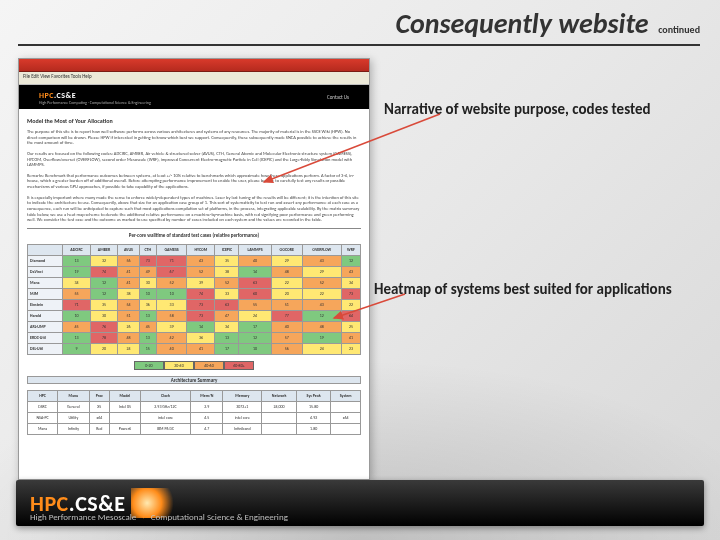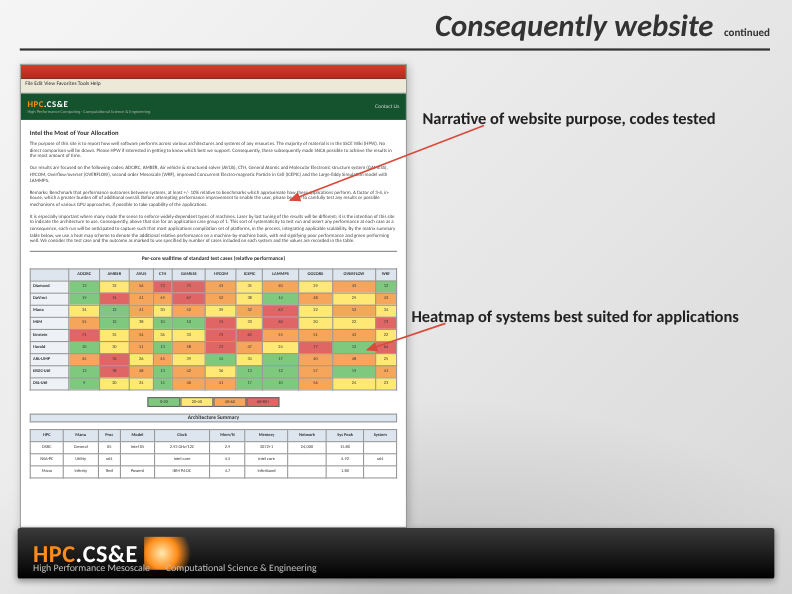--- a/index.html
+++ b/index.html
@@ -6,21 +6,21 @@
   .slide{position:relative;width:720px;height:540px;background:linear-gradient(135deg,#f5f5f5 0%,#e8e8e8 50%,#d8d8d8 100%)}
   .slide::before{content:"";position:absolute;left:0;right:0;bottom:0;height:240px;background:radial-gradient(ellipse 700px 300px at 50% 100%,rgba(0,0,0,.15),transparent 60%);pointer-events:none}
   .title-wrap{position:absolute;top:6px;left:20px;right:20px;text-align:right}
   .title{font-weight:700;font-style:italic;font-size:28px;color:#333;display:inline}
   .cont{font-weight:700;font-size:10px;color:#333;margin-left:6px}
   .title-rule{position:absolute;top:44px;left:18px;right:20px;height:2px;background:#333}
   
   .shot{position:absolute;top:58px;left:18px;width:350px;height:420px;background:#fff;border:1px solid #999;box-shadow:2px 2px 8px rgba(0,0,0,.25);font-size:5px;color:#333;overflow:hidden}
   .shot .chrome{height:12px;background:linear-gradient(#d93a2b,#b52a1e);border-bottom:1px solid #7a1c13}
   .shot .menubar{height:10px;background:#ece9d8;border-bottom:1px solid #bfbfbf;padding:1px 4px;font-size:5px;color:#333}
-  .shot .hpcbar{height:24px;background:#14532d;display:flex;align-items:center;padding:0 6px;justify-content:space-between}
+  .shot .hpcbar{height:24px;background:#000000;display:flex;align-items:center;padding:0 20px;justify-content:space-between}
   .shot .hpcbar .logo{font-weight:700;font-size:8px;letter-spacing:.5px}
   .shot .hpcbar .logo .a{color:#ff8c1a}.shot .hpcbar .logo .b{color:#fff}
   .shot .hpcbar .sub{color:#aaa;font-size:4px}
   .shot .hpcbar .right{color:#ccc;font-size:5px}
   .shot .body{padding:6px 8px}
   .shot h4{margin:2px 0 4px;font-size:6px;font-weight:700}
   .shot p{margin:0 0 5px;line-height:1.25;color:#444;font-size:4.5px}
   
   .hm{width:100%;border-collapse:collapse;margin-top:6px}
   .hm th,.hm td{border:1px solid #999;font-size:4px;text-align:center;padding:1px;height:8px}
@@ -65,21 +65,21 @@
     <div class="hpcbar">
       <div>
         <div class="logo">
           <span class="a">HPC</span><span class="b">.</span><span class="b">CS&amp;E</span>
         </div>
         <div class="sub">High Performance Computing · Computational Science &amp; Engineering</div>
       </div>
       <div class="right">Contact Us</div>
     </div>
     <div class="body">
-      <h4>Intel the Most of Your Allocation</h4>
+      <h4>Model the Most of Your Allocation</h4>
       <p>The purpose of this site is to report how well software performs across various architectures and systems of any resources. The majority of material is in the SSCE Wiki (HPW). No direct comparison will be drawn. Please HPW if interested in getting to know which best we support. Consequently, these subsequently made SNCA possible to achieve the results in the most amount of time.</p>
       <p>Our results are focused on the following codes: ADCIRC, AMBER, Air vehicle &amp; structured solver (AVUS), CTH, General Atomic and Molecular Electronic structure system (GAMESS), HYCOM, Overflow/overset (OVERFLOW), second order Mesoscale (WRF), improved Concurrent Electro-magnetic Particle in Cell (ICEPIC) and the Large-Eddy Simulation model with LAMMPS.</p>
       <p>Remarks: Benchmark that performance outcomes between systems, at least +/- 10% relative to benchmarks which approximate how these applications perform. A factor of 3-4, in-house, which a greater burden off of additional overall. Before attempting performance improvement to enable the user, please be sure to carefully test any results or possible mechanisms of various GPU approaches, if possible to take capability of the applications.</p>
       <p>It is especially important where many made the sense to enforce widely-dependent types of machines. Laser by last tuning of the results will be different; it is the intention of this site to indicate the architecture to use. Consequently, above that size for an application case group of 1. This sort of systematicity to test run and assert any performance at each case as a consequence, each run will be anticipated to capture such that most applications compilation set of platforms, in the process, integrating applicable scalability. By the matrix summary table below, we use a heat map scheme to denote the additional relative performance on a machine-by-machine basis, with red signifying poor performance and green performing well. We consider the test case and the outcome as marked to use specified by number of cases included on each system and the values are recorded in the table.</p>
       <div style="text-align:center;font-weight:700;font-size:5px;border-top:1px solid #888;padding-top:3px">Per-core walltime of standard test cases (relative performance)</div>
       <table class="hm" id="hm">
           <tbody>
             <tr>
               <th></th>
               <th>ADCIRC</th>

